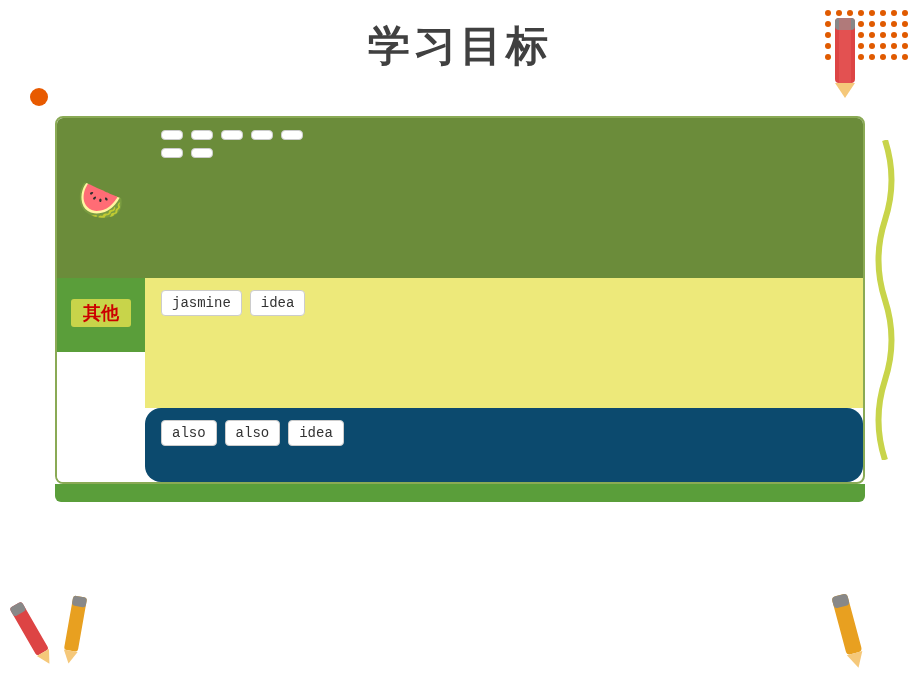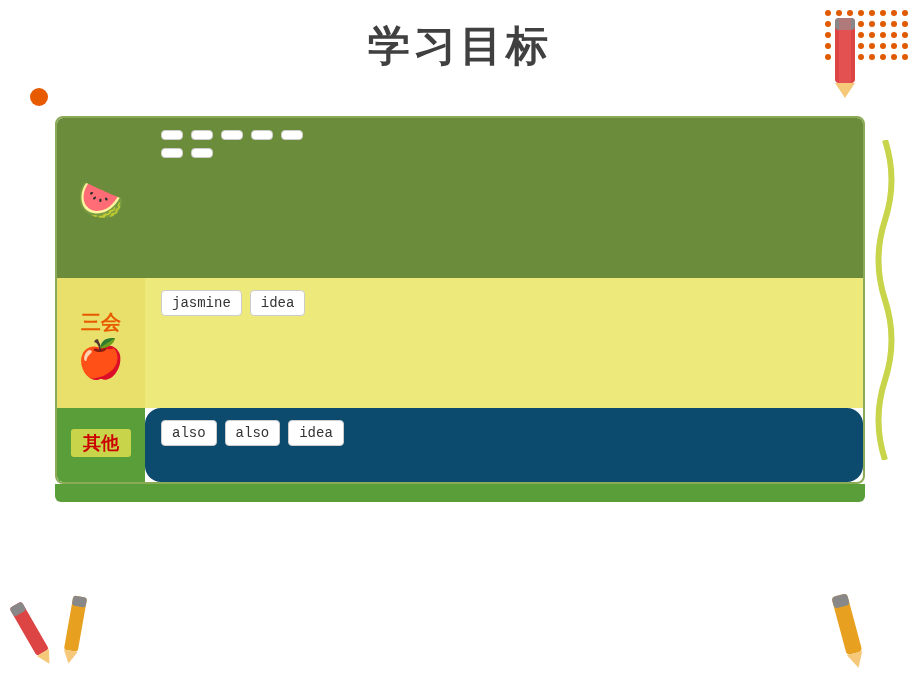--- a/index.html
+++ b/index.html
@@ -237,24 +237,20 @@
 <div class="main-card">
   <div class="card-inner">
 
     <div class="left-sidebar">
 
       <div class="sidebar-block green-section">
         <div class="label-badge white-text"></div>
         <div class="sidebar-img">🍉</div>
       </div>
 
-      <div class="sidebar-block yellow-section">
-        <div class="label-badge">三会</div>
-        <div class="sidebar-img">🍎</div>
-      </div>
 
       <div class="sidebar-block blue-section" style="background:#5a9e3a;">
         <div class="label-badge" style="color:#c00; font-size:18px; background:#c8d44a; padding: 2px 12px; border-radius:3px;">其他</div>
       </div>
 
     </div>
 
     <div class="right-content">
 
       <div class="vocab-section green-bg">

